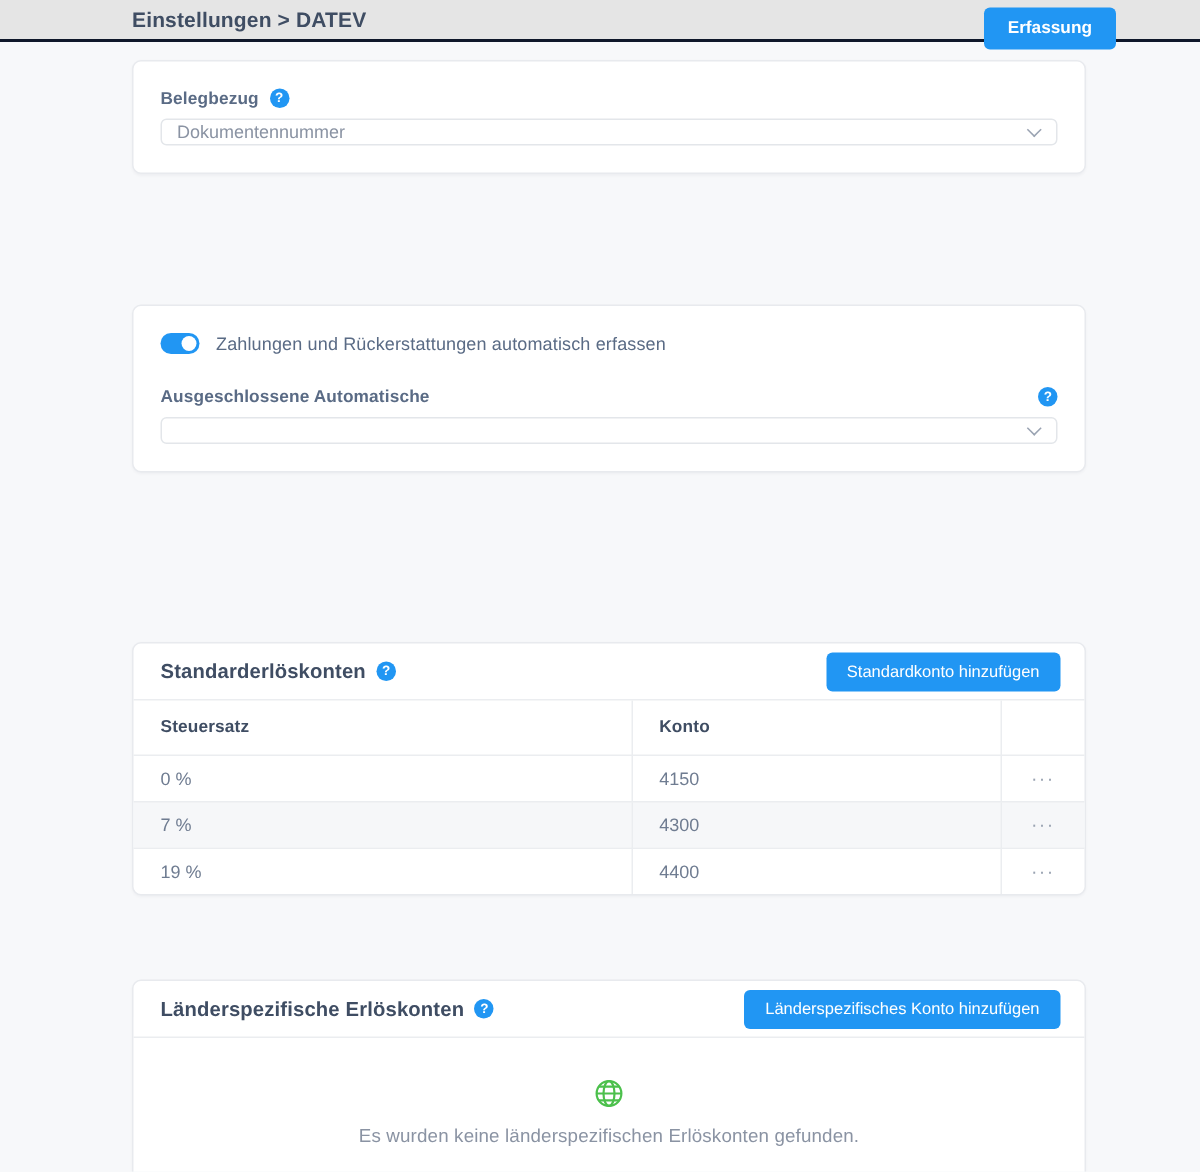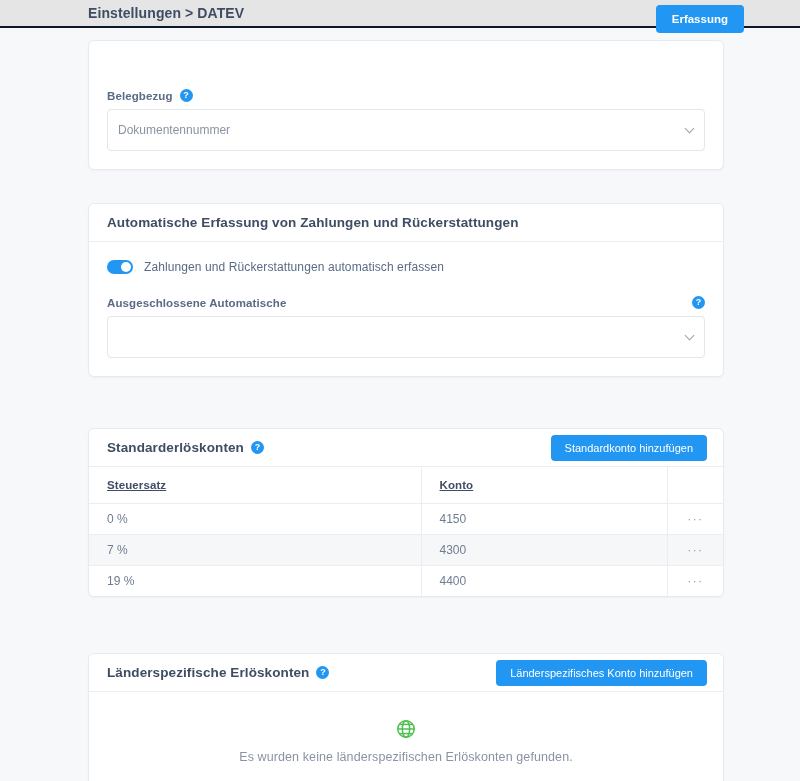--- a/index.html
+++ b/index.html
@@ -103,30 +103,30 @@
     top: 0px;
   }
 
   
   .field-label-row {
     display: flex;
     align-items: center;
     justify-content: space-between;
     margin-bottom: 7px;
   }
-  .field-label-left { display: flex; align-items: center; margin-top: 30px; }
+  .field-label-left { display: flex; align-items: center; }
   .field-label {
     font-size: 11.5px;
     font-weight: 600;
     color: #5a6b85;
     letter-spacing: .1px;
   }
   .select {
     position: relative;
-    height: 42px;
+    height: 18px;
     border: 1px solid #e3e6ea;
     border-radius: 4px;
     background: #ffffff;
     display: flex;
     align-items: center;
     padding: 0 28px 0 10px;
     font-size: 12px;
     color: #8a93a3;
     cursor: pointer;
   }
@@ -198,21 +198,20 @@
   table.data th {
     text-align: left;
     font-size: 11.5px;
     font-weight: 600;
     color: #3f4d63;
     padding: 0 0 0 18px;
     height: 36px;
     border-bottom: 1px solid #ebedf0;
     border-right: 1px solid #ebedf0;
     letter-spacing: .1px;
-    text-decoration: underline;
   }
   table.data th.actions-col { border-right: none; }
   table.data td {
     font-size: 12px;
     color: #6f7c91;
     padding: 0 0 0 18px;
     height: 31px;
     border-bottom: 1px solid #ebedf0;
     border-right: 1px solid #ebedf0;
   }
@@ -267,23 +266,20 @@
         </span>
       </div>
       <div class="select">
         <span>Dokumentennummer</span>
         <span class="chevron"></span>
       </div>
     </div>
   </section>
 
   <section class="card" style="top:175px;">
-    <div class="card-head">
-      <span class="card-title">Automatische Erfassung von Zahlungen und Rückerstattungen</span>
-    </div>
     <div class="card-body">
       <div class="toggle-row">
         <span class="toggle">
           <span class="knob"></span>
         </span>
         <span class="toggle-label">Zahlungen und Rückerstattungen automatisch erfassen</span>
       </div>
       <div class="field-label-row">
         <span class="field-label">Ausgeschlossene Automatische</span>
         <span class="help-icon" style="margin-left:0;">?</span>

